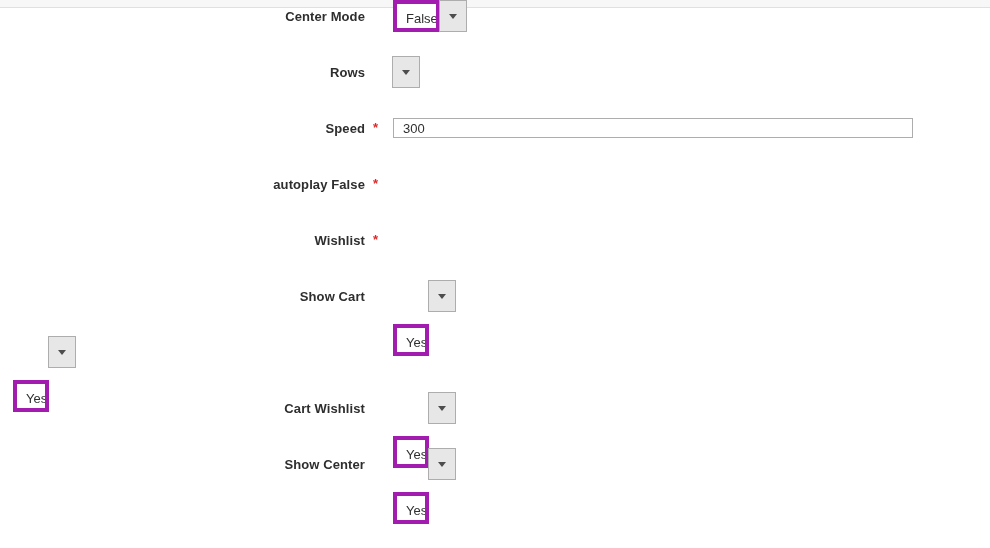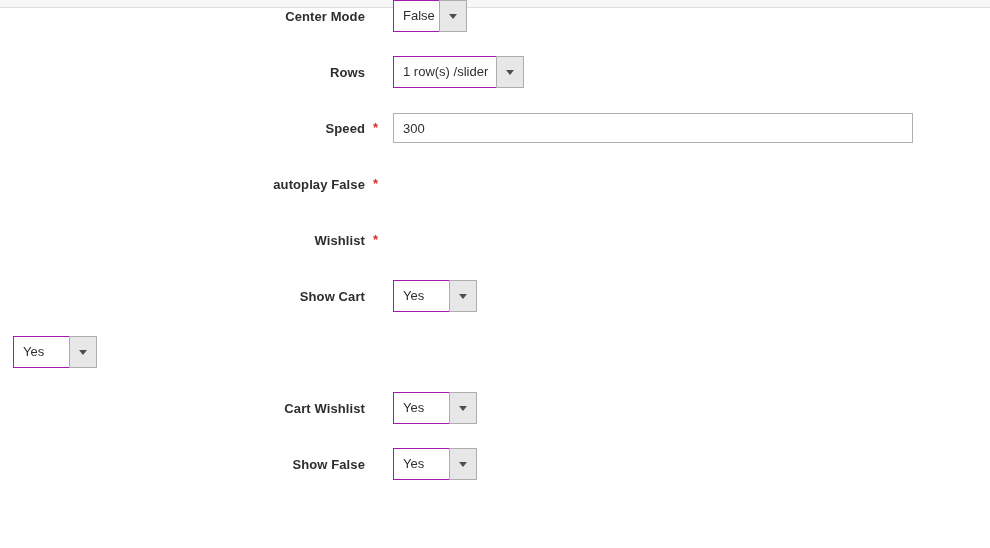--- a/index.html
+++ b/index.html
@@ -53,40 +53,40 @@
   }
   .control-cell {
     margin-left: 13px;
     flex: 0 0 auto;
     display: flex;
     align-items: center;
   }
   
   .text-input {
     width: 520px;
-    height: 30px;
+    height: 20px;
     border: 1px solid #adadad;
     background: #ffffff;
     padding: 0 9px;
     font-family: "Liberation Sans", "DejaVu Sans", sans-serif;
     font-size: 13px;
     color: #303030;
     outline: none;
   }
   
   .select {
     display: flex;
     align-items: stretch;
     height: 32px;
     cursor: pointer;
   }
   .select-value {
     height: 32px;
     line-height: 30px;
-    border: 1px solid #a21caf;
+    border: 4px solid #a21caf;
     background: #ffffff;
     padding-left: 9px;
     font-size: 13px;
     color: #303030;
     white-space: nowrap;
     overflow: hidden;
   }
   .select-btn {
     width: 28px;
     height: 32px;
@@ -99,21 +99,21 @@
   }
   .caret {
     display: block;
     width: 0; height: 0;
     border-left: 4px solid transparent;
     border-right: 4px solid transparent;
     border-top: 5px solid #4d4d4d;
   }
   .w-false .select-value { width: 47px; }
   .w-rows  .select-value { width: 104px; }
-  .w-yes   .select-value { width: 57px; }
+  .w-yes   .select-value { width: 36px; margin-top: 44px; }
 </style>
 </head>
 <body>
 
 <div class="top-strip"></div>
 
 <div class="settings-form">
 
   <div class="field-row">
     <div class="label-cell">
@@ -128,21 +128,20 @@
       </div>
     </div>
   </div>
 
   <div class="field-row">
     <div class="label-cell">
       <label class="field-label">Rows</label>
     </div>
     <div class="control-cell">
       <div class="select w-rows">
-        <div class="select-value">1 row(s) /slider</div>
         <div class="select-btn">
           <span class="caret"></span>
         </div>
       </div>
     </div>
   </div>
 
   <div class="field-row">
     <div class="label-cell">
       <label class="field-label">Speed</label>
@@ -201,21 +200,21 @@
         <div class="select-value">Yes</div>
         <div class="select-btn">
           <span class="caret"></span>
         </div>
       </div>
     </div>
   </div>
 
   <div class="field-row">
     <div class="label-cell">
-      <label class="field-label">Show False</label>
+      <label class="field-label">Show Center</label>
     </div>
     <div class="control-cell">
       <div class="select w-yes">
         <div class="select-value">Yes</div>
         <div class="select-btn">
           <span class="caret"></span>
         </div>
       </div>
     </div>
   </div>

